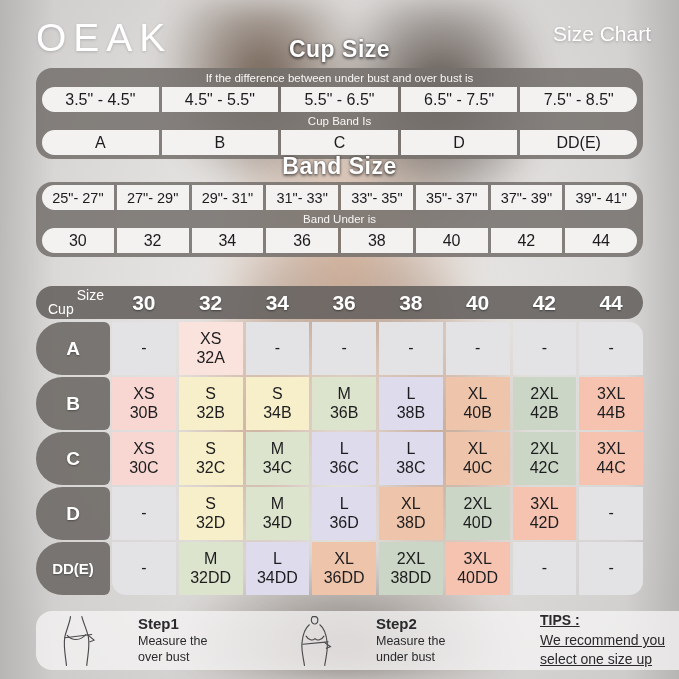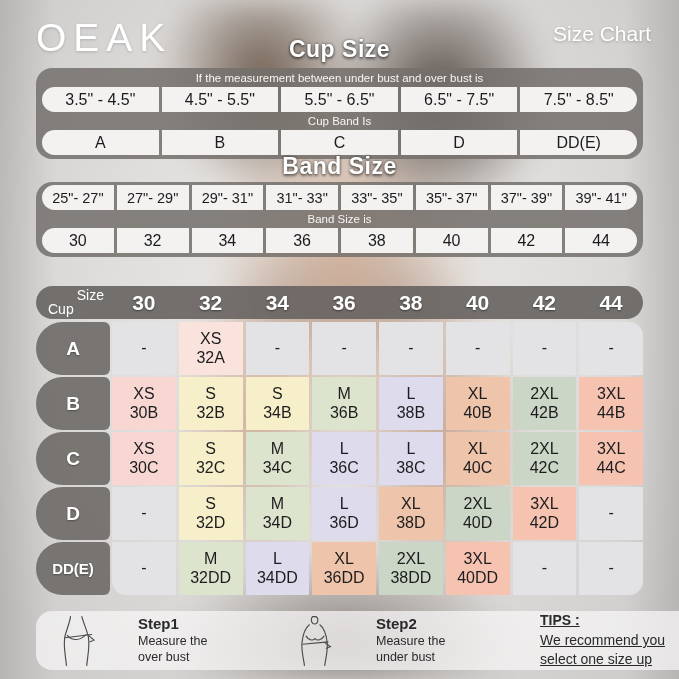--- a/index.html
+++ b/index.html
@@ -81,21 +81,21 @@
 
 <div id="canvas">
   <div class="bg-photo"></div>
   <div class="edge-shade"></div>
 
   <div class="brand">OEAK</div>
   <div class="page-title">Size Chart</div>
 
   <div class="section-title cup-title">Cup Size</div>
   <div class="block cup-block">
-    <div class="caption">If the  measurement between under bust and over bust is</div>
+    <div class="caption">If the  difference between under bust and over bust is</div>
     <div class="pill-row" id="cup-ranges">
         <div class="pill-cell">3.5" -  4.5"</div>
         <div class="pill-cell">4.5" -  5.5"</div>
         <div class="pill-cell">5.5" -  6.5"</div>
         <div class="pill-cell">6.5" -  7.5"</div>
         <div class="pill-cell">7.5" -  8.5"</div>
       </div>
     <div class="caption lower">Cup Band Is</div>
     <div class="pill-row" id="cup-letters">
         <div class="pill-cell">A</div>
@@ -111,21 +111,21 @@
     <div class="pill-row dense" id="band-ranges">
         <div class="pill-cell">25"- 27"</div>
         <div class="pill-cell">27"- 29"</div>
         <div class="pill-cell">29"- 31"</div>
         <div class="pill-cell">31"- 33"</div>
         <div class="pill-cell">33"- 35"</div>
         <div class="pill-cell">35"- 37"</div>
         <div class="pill-cell">37"- 39"</div>
         <div class="pill-cell">39"- 41"</div>
       </div>
-    <div class="caption lower">Band Size is</div>
+    <div class="caption lower">Band Under is</div>
     <div class="pill-row" id="band-numbers">
         <div class="pill-cell">30</div>
         <div class="pill-cell">32</div>
         <div class="pill-cell">34</div>
         <div class="pill-cell">36</div>
         <div class="pill-cell">38</div>
         <div class="pill-cell">40</div>
         <div class="pill-cell">42</div>
         <div class="pill-cell">44</div>
       </div>

